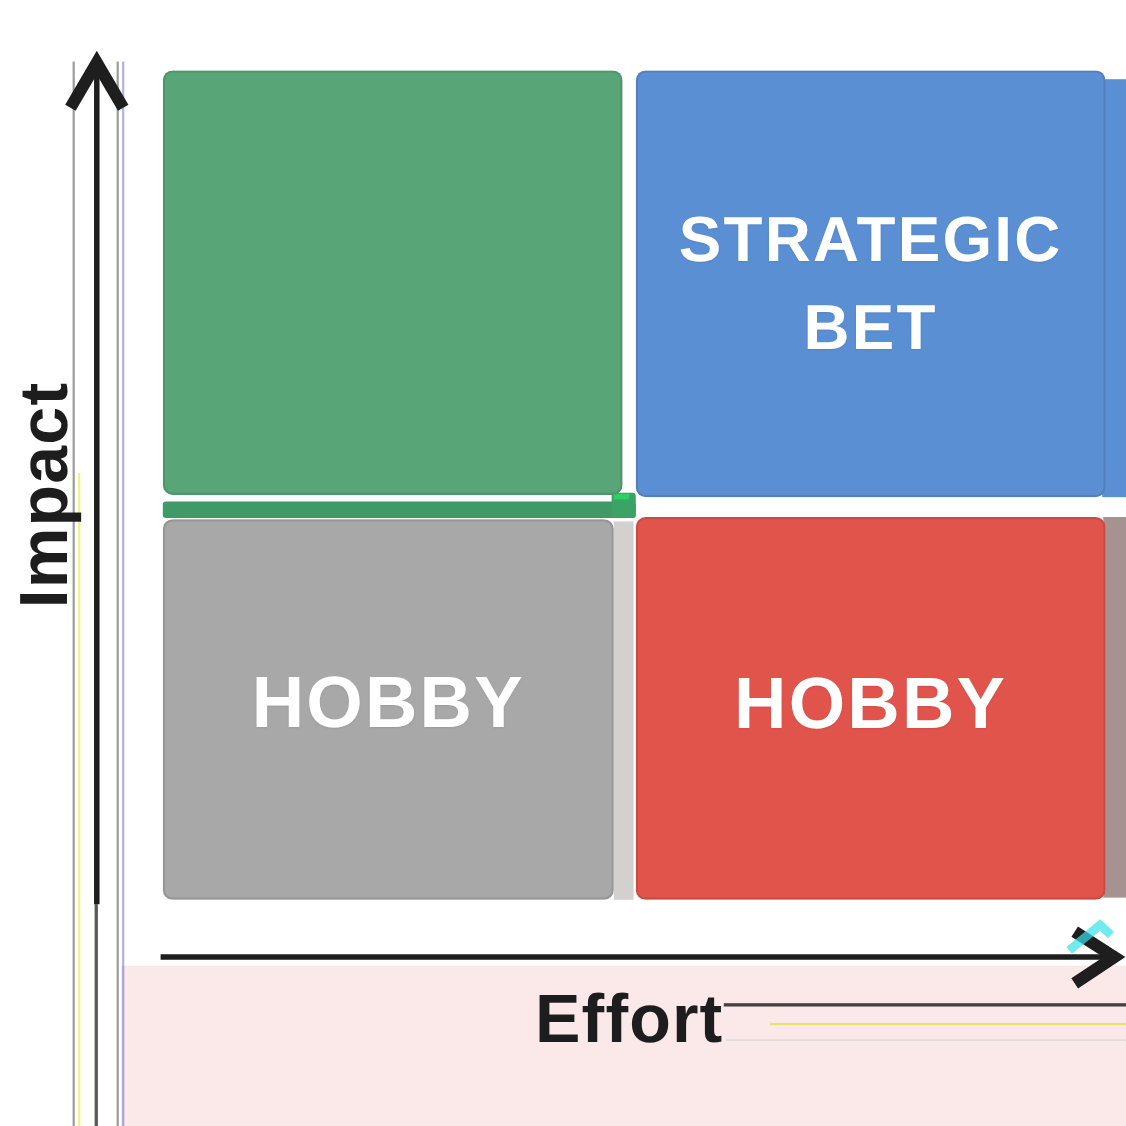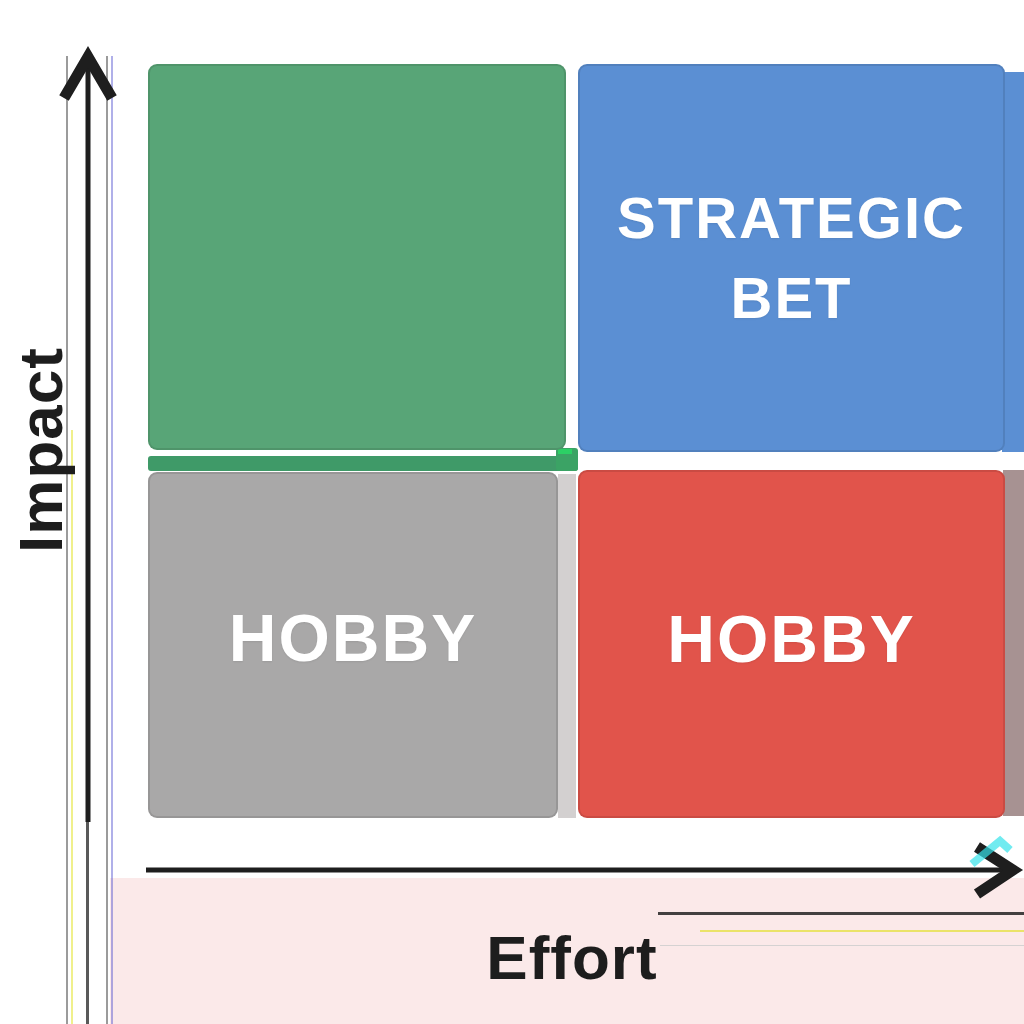--- a/index.html
+++ b/index.html
@@ -22,21 +22,21 @@
   }
   .quad-label.small{font-size:58px;line-height:80px;}
   
   .layer{z-index:2;}
   
   .axis-label{
     position:absolute;font-weight:bold;color:#1d1d1d;
     font-size:62px;letter-spacing:1px;white-space:nowrap;z-index:6;
   }
   #impact-label{left:40px;top:450px;transform:translate(-50%,-50%) rotate(-90deg);}
-  #effort-label{left:572px;top:957px;transform:translate(-50%,-50%);}
+  #effort-label{left:572px;top:927px;transform:translate(-50%,-50%);}
   
   #axes-svg{position:absolute;left:0;top:0;z-index:5;pointer-events:none;}
   
   #pink-wash{left:110px;top:878px;width:914px;height:146px;z-index:1;}
   .artifact{z-index:4;pointer-events:none;}
 </style>
 </head>
 <body>
 
 <div id="stage">

